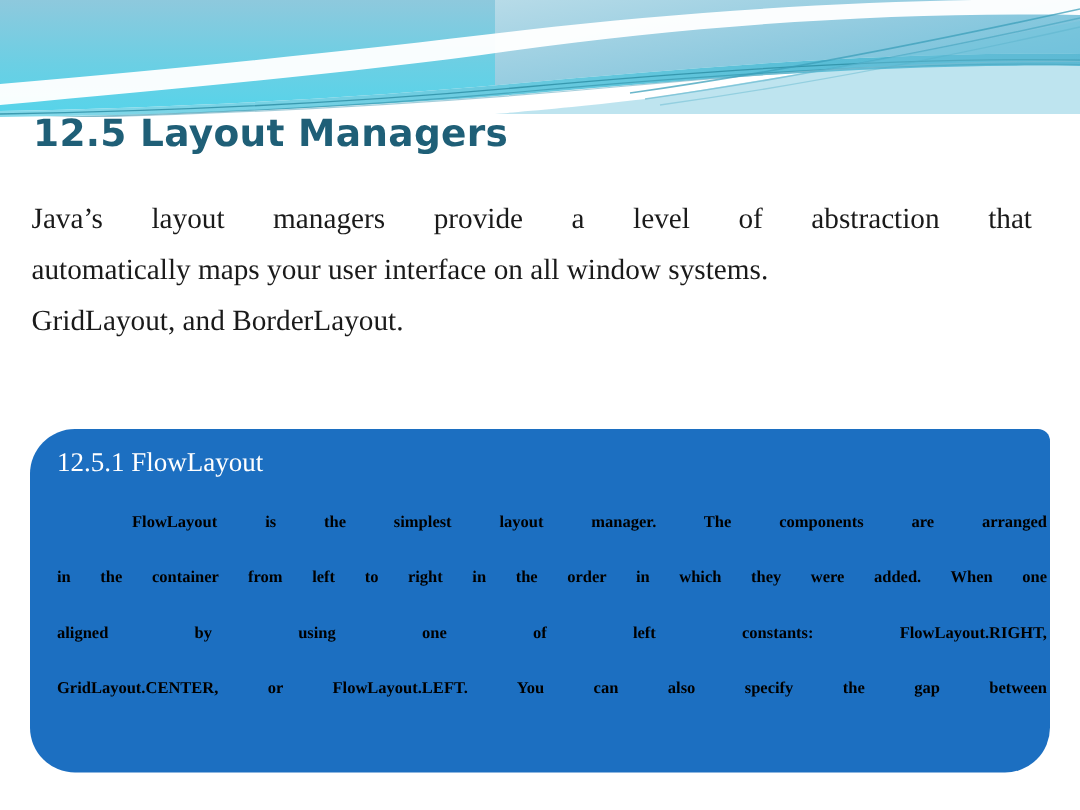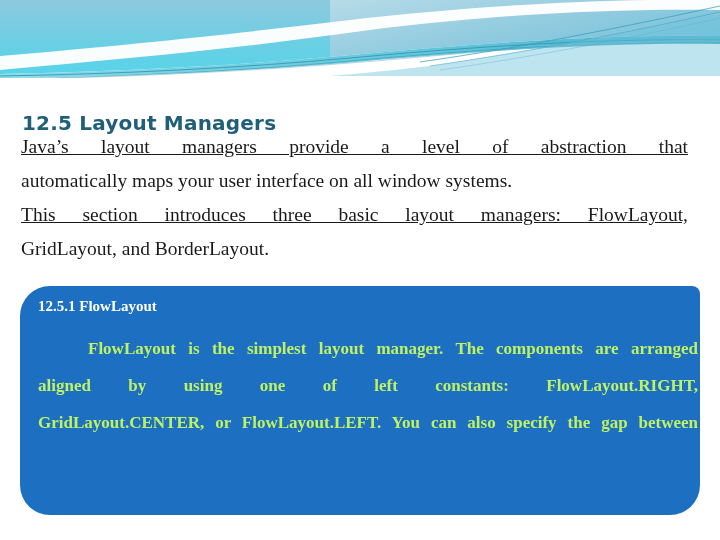--- a/index.html
+++ b/index.html
@@ -36,26 +36,25 @@
     width: 720px;
     height: 78px;
   }
 
   
   #title {
     position: absolute;
     left: 22px;
     top: 74px;
     font-family: "DejaVu Sans", sans-serif;
-    font-size: 20px;
+    font-size: 25px;
     font-weight: 600;
     letter-spacing: 0.2px;
     color: #1f5f77;
     white-space: nowrap;
-    margin-top: 37px;
   }
 
   
   #body-text {
     position: absolute;
     left: 21px;
     top: 130px;
     width: 667px;
     font-family: "Liberation Serif", serif;
     font-size: 19.5px;
@@ -63,21 +62,20 @@
     color: #1a1a1a;
     text-align: justify;
     text-justify: inter-word;
   }
   #body-text .para-line {
     display: block;
   }
   #body-text .justified {
     text-align: justify;
     text-align-last: justify;
-    text-decoration: underline;
   }
   #body-text .last {
     text-align: right;
     text-align-last: left;
   }
 
   
   #callout {
     position: absolute;
     left: 20px;
@@ -93,35 +91,35 @@
     left: 0;
     top: 0;
     width: 680px;
     padding: 0;
   }
   #callout-heading {
     position: absolute;
     left: 18px;
     top: 12px;
     font-family: "Liberation Serif", serif;
-    font-weight: bold;
-    font-size: 15px;
+    font-weight: normal;
+    font-size: 18px;
     color: #ffffff;
     white-space: nowrap;
   }
   #callout-body {
     position: absolute;
     left: 18px;
     top: 44px;
     width: 660px;
     font-family: "Liberation Serif", serif;
     font-weight: bold;
-    font-size: 17px;
+    font-size: 11px;
     line-height: 37px;
-    color: #bef264;
+    color: #000000;
   }
   #callout-body .cline {
     display: block;
     text-align: justify;
     text-align-last: justify;
   }
   #callout-body .cline.first {
     text-indent: 50px;
   }
 </style>
@@ -171,29 +169,29 @@
 
       <path d="M720,22 C620,42 520,58 440,70 L470,78 L720,78 Z" fill="#ffffff" opacity="0.0"></path>
     </svg>
   </div>
 
   <div id="title">12.5 Layout Managers</div>
 
   <div id="body-text">
     <span class="para-line justified">Java’s layout managers provide a level of abstraction that</span>
     <span class="para-line last">automatically maps your user interface on all window systems.</span>
-    <span class="para-line justified">This section introduces three basic layout managers: FlowLayout,</span>
     <span class="para-line last">GridLayout, and BorderLayout.</span>
   </div>
 
   <div id="callout">
     <div id="callout-inner">
       <div id="callout-heading">12.5.1 FlowLayout</div>
       <div id="callout-body">
         <span class="cline first">FlowLayout is the simplest layout manager. The components are arranged</span>
+        <span class="cline">in the container from left to right in the order in which they were added. When one</span>
         <span class="cline">aligned by using one of left constants: FlowLayout.RIGHT,</span>
         <span class="cline">GridLayout.CENTER, or FlowLayout.LEFT. You can also specify the gap between</span>
 
       </div>
     </div>
   </div>
 
 </div>
 
 </body></html>

